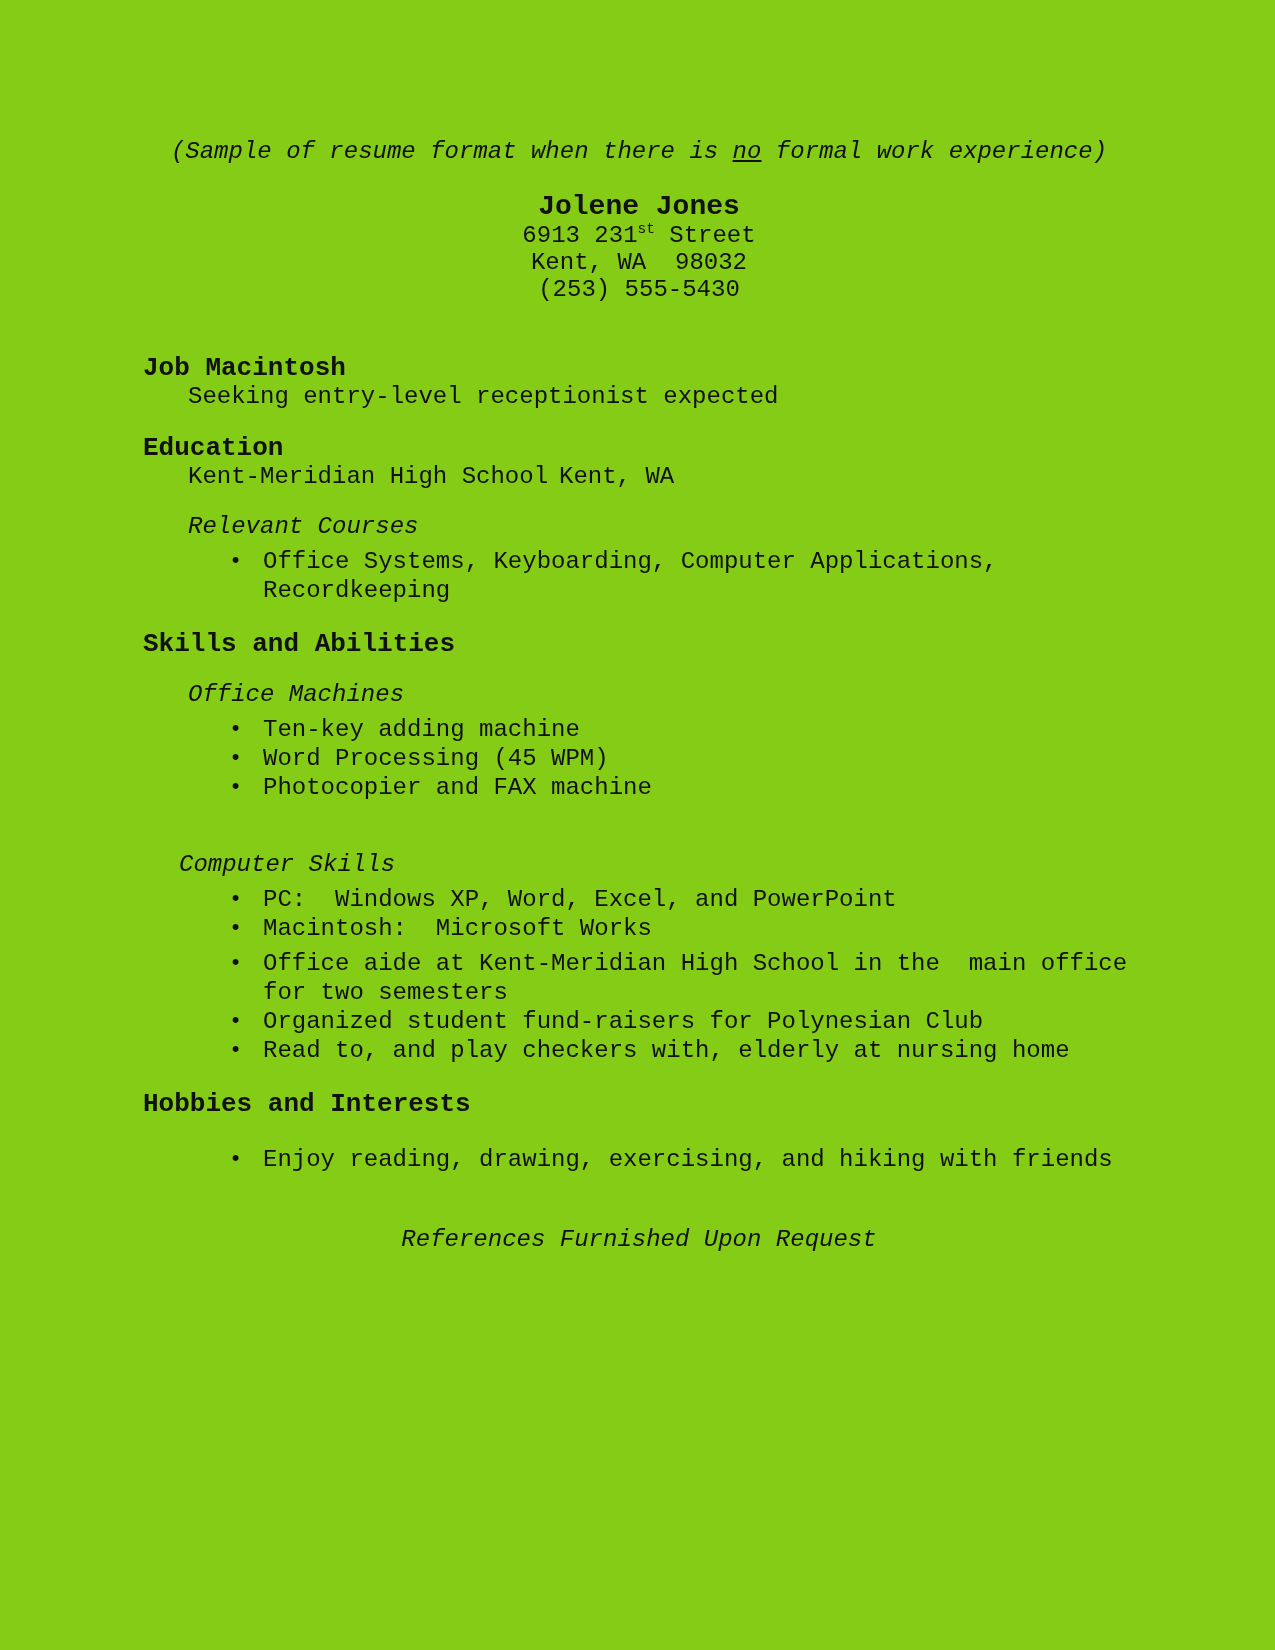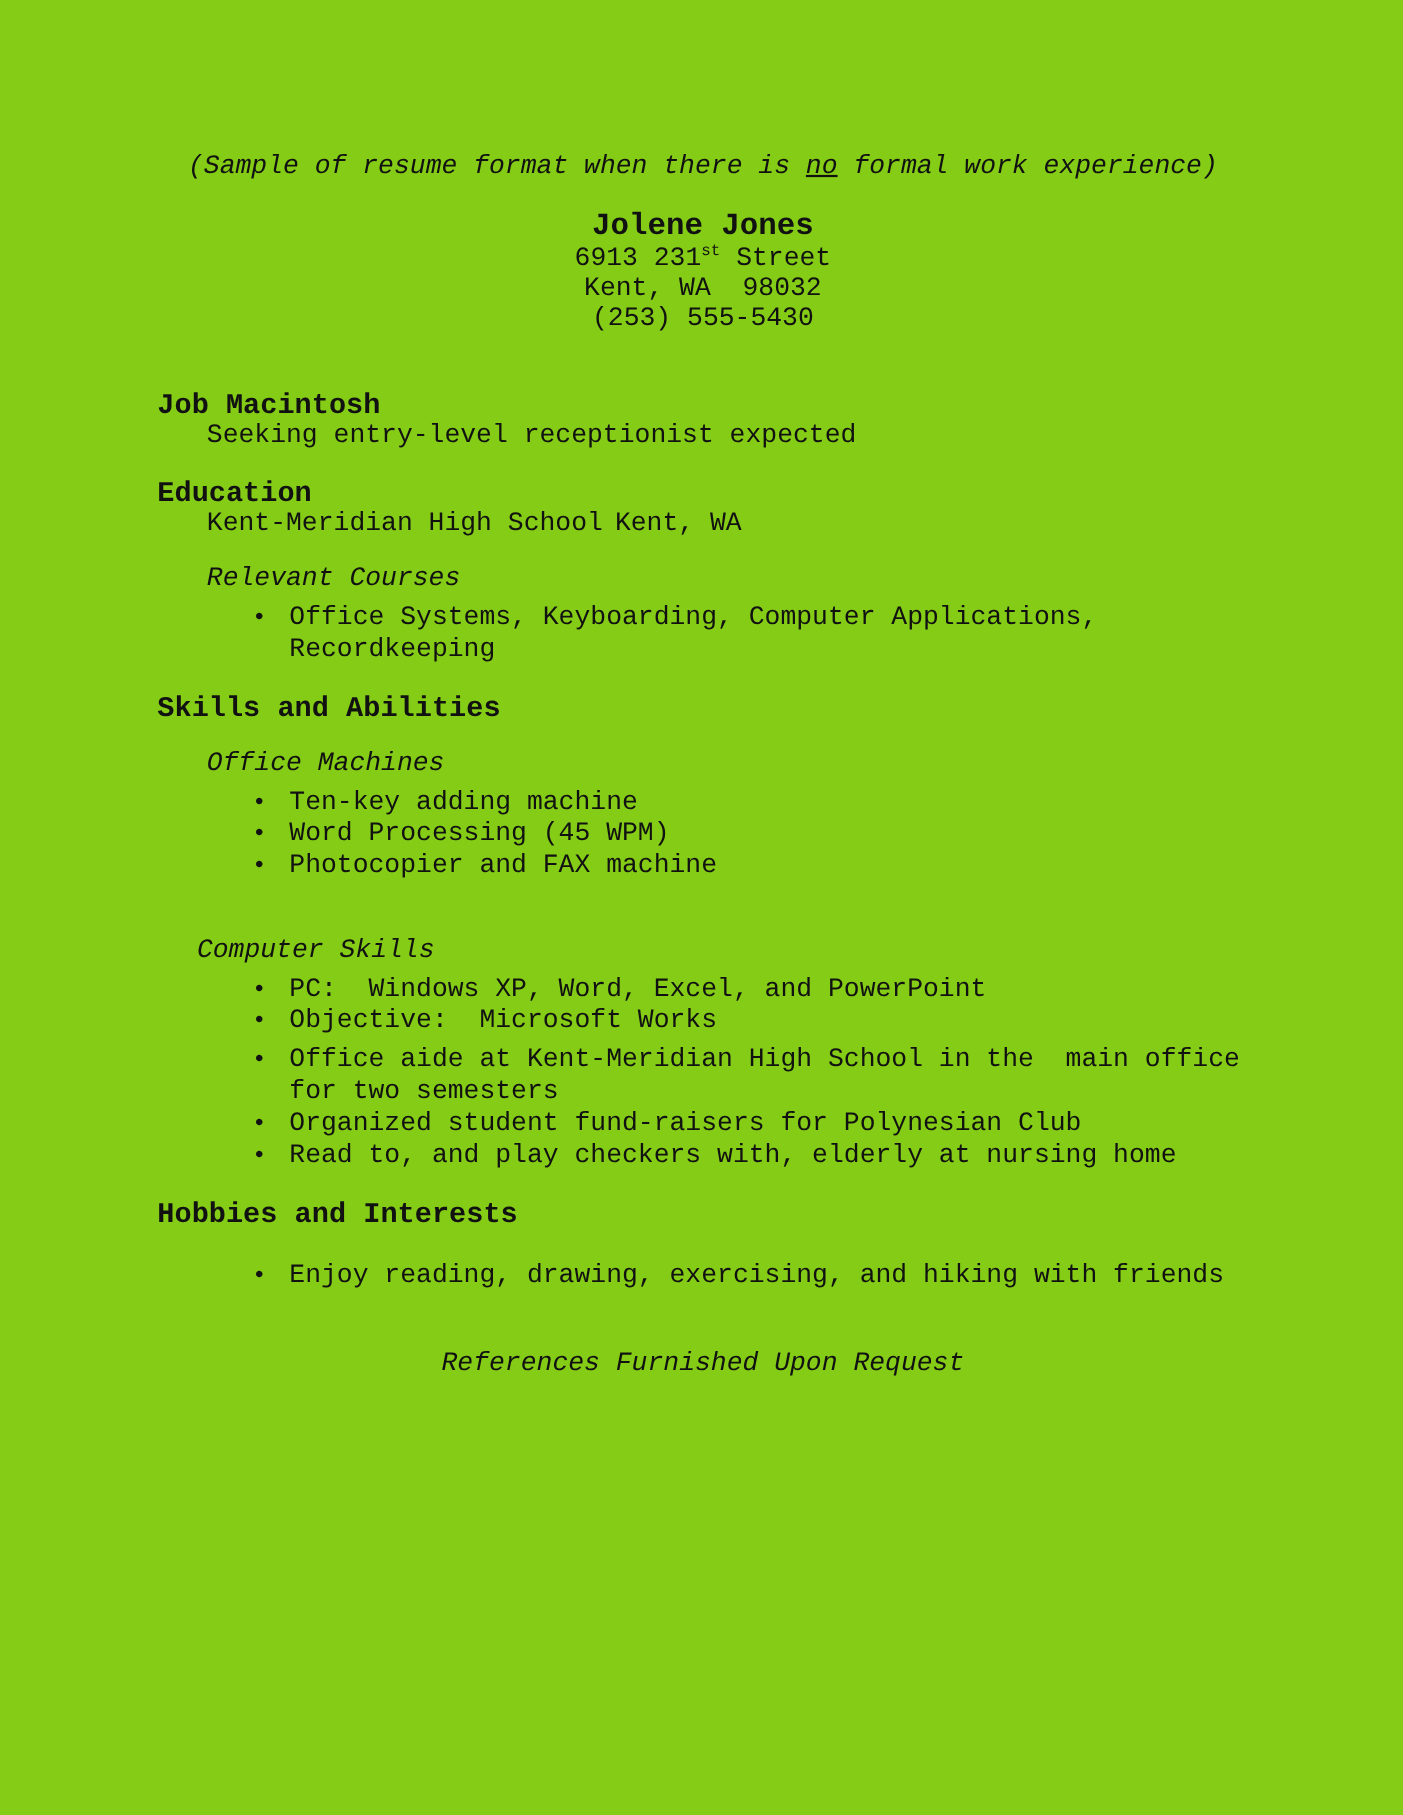--- a/index.html
+++ b/index.html
@@ -152,21 +152,21 @@
   </ul>
 
   <div class="subheading mt-2line txt">Computer Skills</div>
   <ul class="blist">
     <li>
       <span class="blt">•</span>
       <span class="txt">PC:  Windows XP, Word, Excel, and PowerPoint</span>
     </li>
     <li>
       <span class="blt">•</span>
-      <span class="txt">Objective:  Microsoft Works</span>
+      <span class="txt">Macintosh:  Microsoft Works</span>
     </li>
   </ul>
 
   <ul class="blist">
     <li>
       <span class="blt">•</span>
       <span class="txt">Office aide at Kent-Meridian High School in the  main office for two semesters</span>
     </li>
     <li>
       <span class="blt">•</span>

